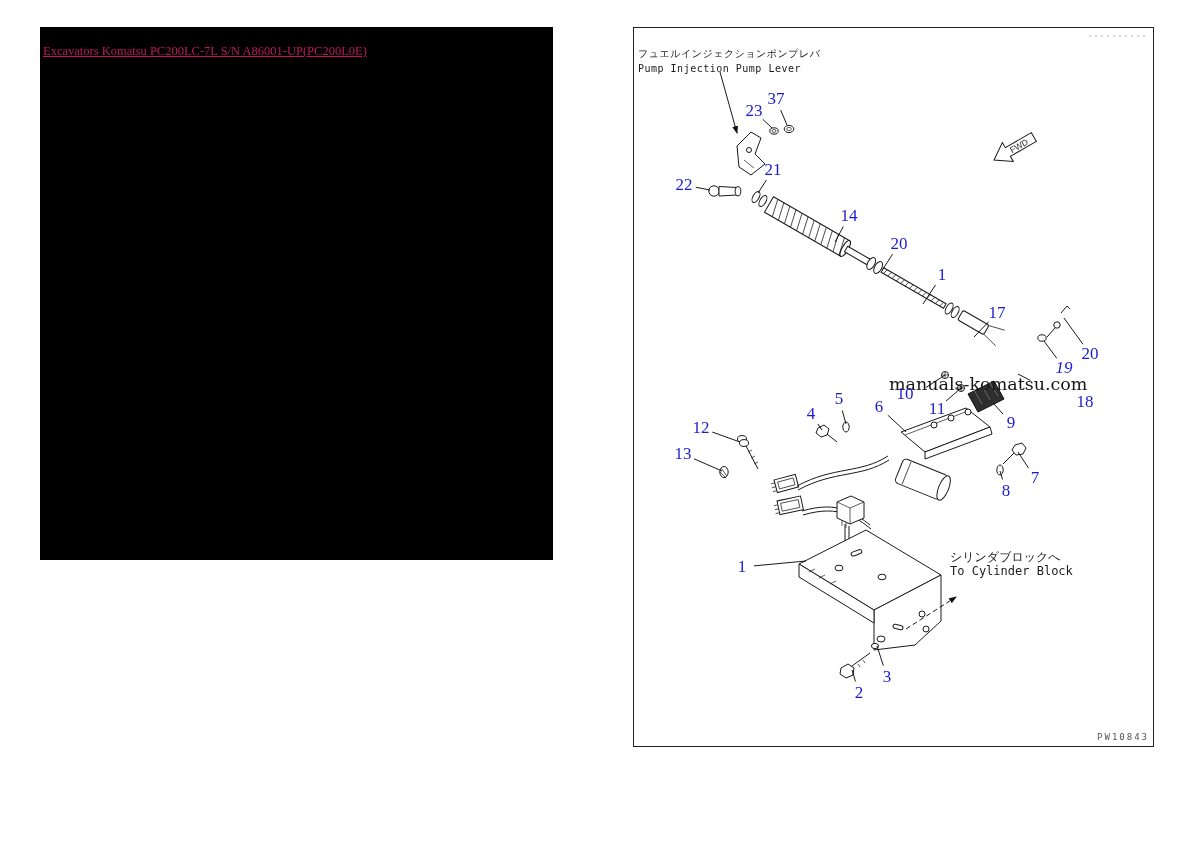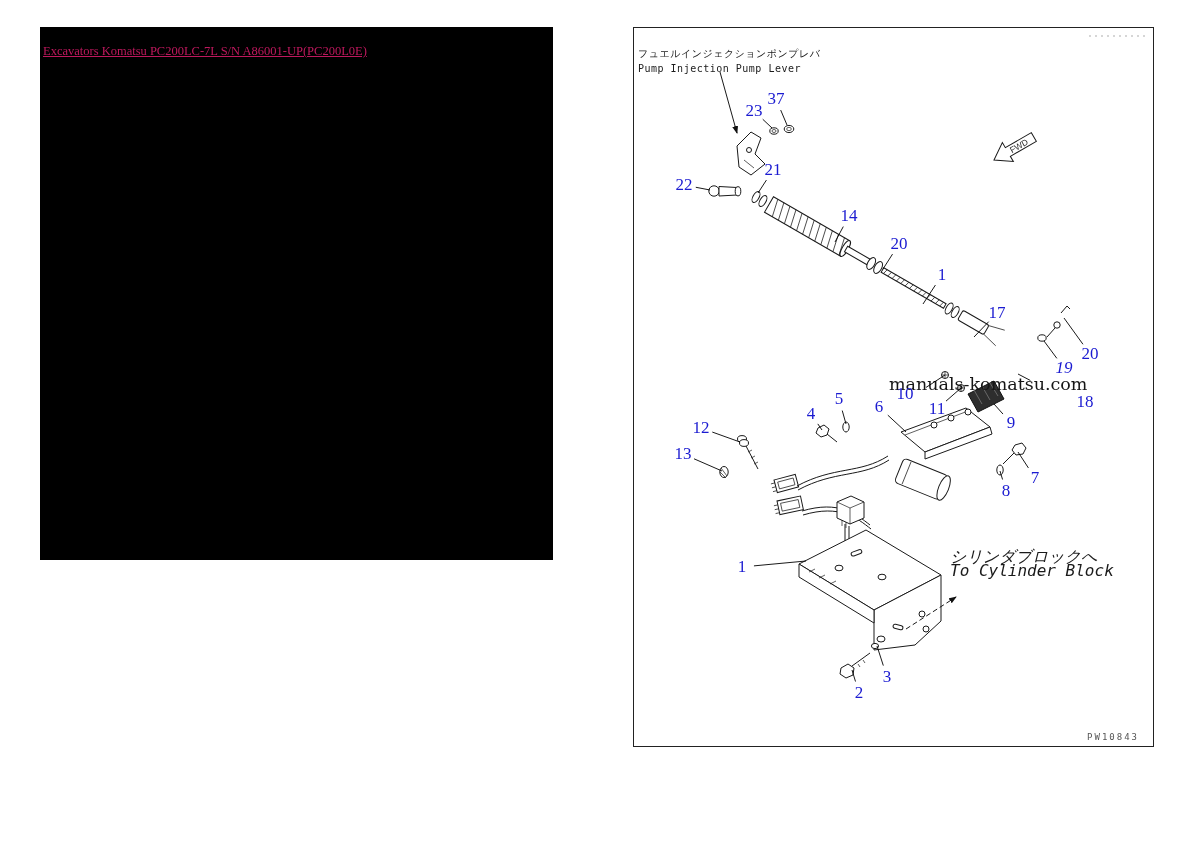--- a/index.html
+++ b/index.html
@@ -26,28 +26,28 @@
   .leaders{z-index:2;}
   .leaders line{stroke:#000;stroke-width:0.9;}
   .label-block{
     position:absolute;left:4px;top:18px;z-index:2;
     font-family:"DejaVu Sans Mono","DejaVu Sans",monospace;
     font-size:10px;line-height:15px;color:#1a1a1a;letter-spacing:0.5px;white-space:nowrap;
   }
   .cyl-label{
     position:absolute;left:316px;top:522px;z-index:2;
     font-family:"DejaVu Sans Mono","DejaVu Sans",monospace;
-    font-size:16px;line-height:14px;color:#1a1a1a;white-space:nowrap;font-style:italic;
+    font-size:12px;line-height:14px;color:#1a1a1a;white-space:nowrap;
   }
   .watermark{
     position:absolute;left:255px;top:346px;z-index:1;
     font-family:"DejaVu Serif",serif;font-size:17.5px;color:#161616;white-space:nowrap;
   }
   .drawing-code{
-    position:absolute;right:14px;bottom:4px;z-index:2;
+    position:absolute;right:4px;bottom:4px;z-index:2;
     font-family:"DejaVu Sans Mono",monospace;font-size:9px;letter-spacing:2px;color:#555;
   }
   .callout{
     position:absolute;transform:translate(-50%,-50%);z-index:3;
     font-family:"Liberation Serif",serif;font-size:17px;color:#1b1bd1;
     cursor:pointer;white-space:nowrap;
   }
   svg .ln{stroke:#1a1a1a;stroke-width:1;fill:none;}
   svg .fw{stroke:#1a1a1a;stroke-width:1;fill:#fff;}
   svg .dk{stroke:#111;stroke-width:1;fill:#2e2e2e;}

